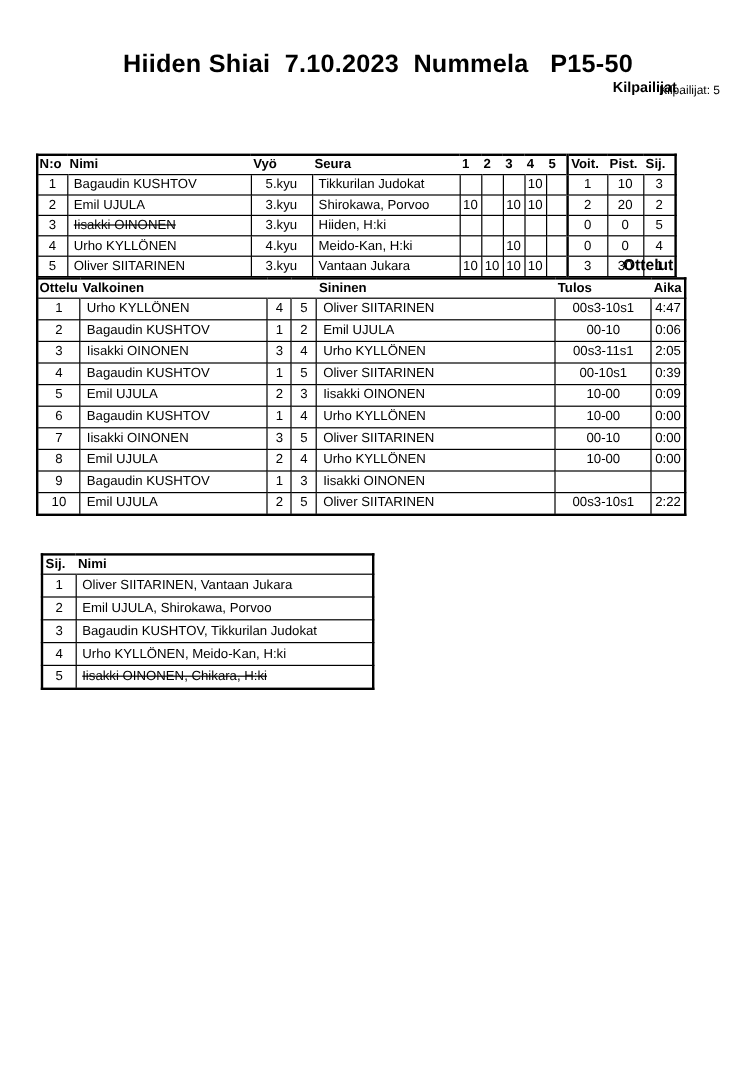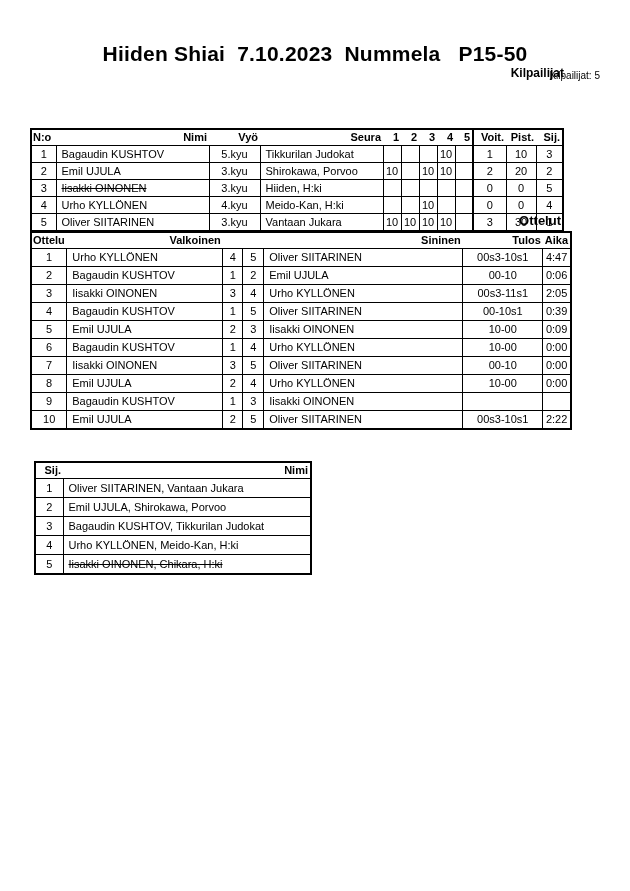--- a/index.html
+++ b/index.html
@@ -26,21 +26,21 @@
     position:absolute;border-collapse:collapse;table-layout:fixed;
     background:#fff;font-size:11px;border:2px solid #000;
   }
   table.t1{top:88px;left:30px;margin-top:40px;}
   table.t2{top:231px;left:30px;}
   table.t3{top:461px;left:34px;}
 
   .t th{
     border:none;border-bottom:1px solid #000;
     height:15px;line-height:15px;font-size:11px;font-weight:bold;
-    text-align:right;padding:0 2px;white-space:nowrap;overflow:hidden;
+    text-align:left;padding:0 2px;white-space:nowrap;overflow:hidden;
   }
   .t td{
     border:1px solid #000;text-align:center;padding:0 2px;
     white-space:nowrap;overflow:hidden;vertical-align:middle;
   }
   .t1 td{height:16px;line-height:16px;}
   .t2 td{height:17px;line-height:17px;}
   .t3 td{height:18px;line-height:18px;}
 
   .t td.name{text-align:left;padding-left:5px;}

